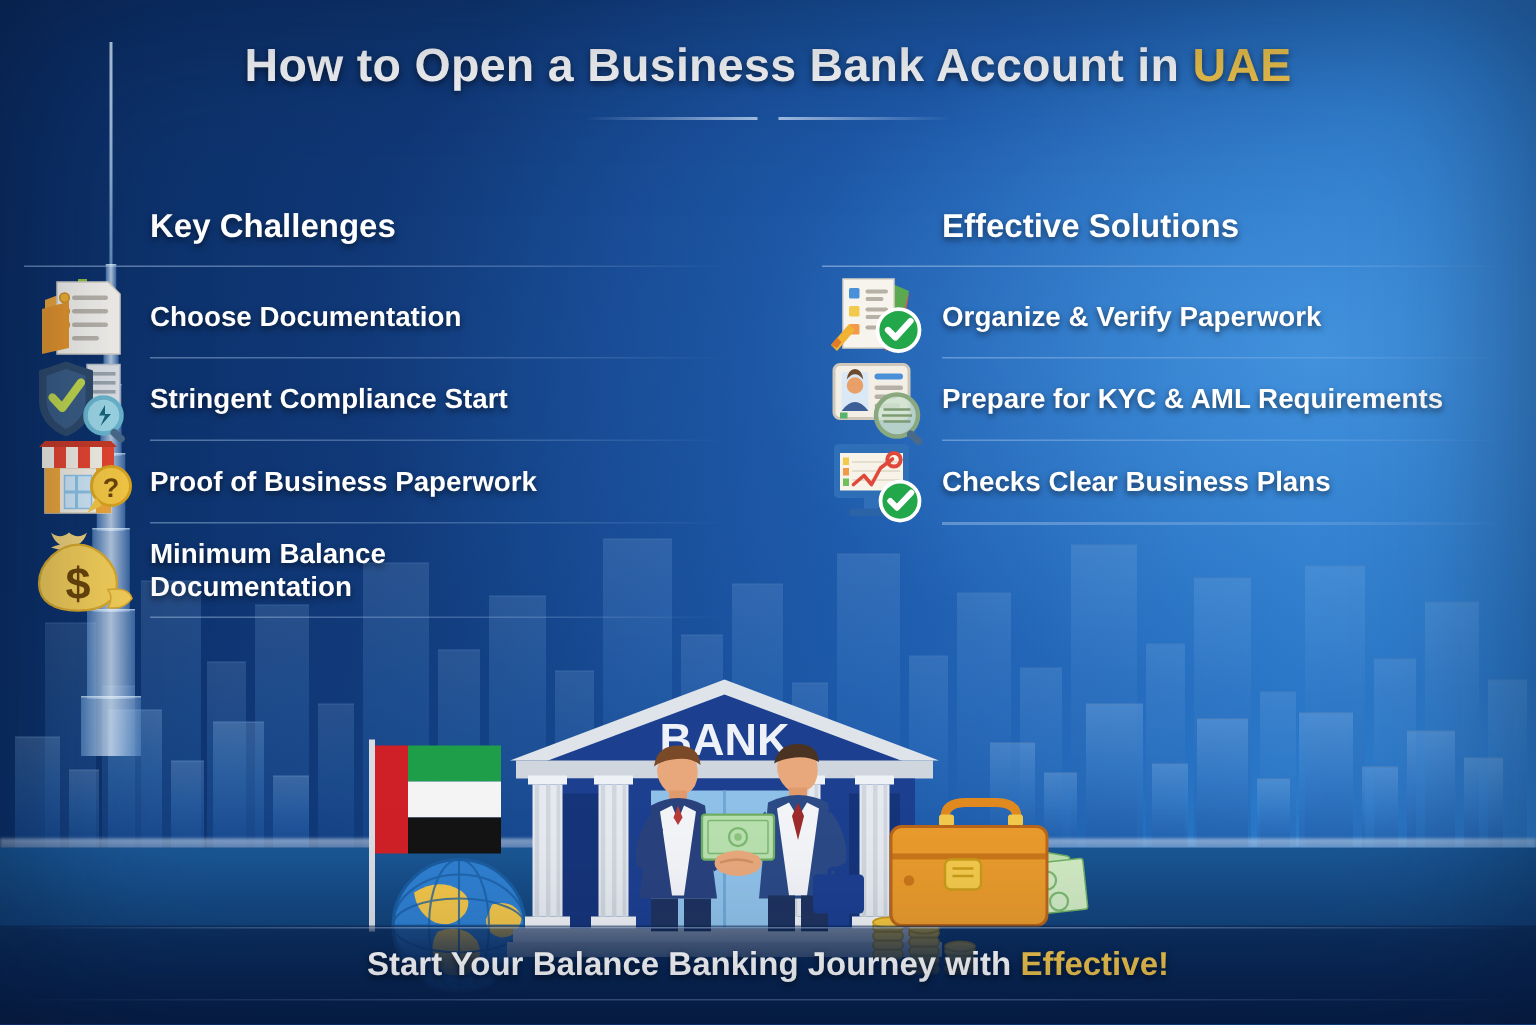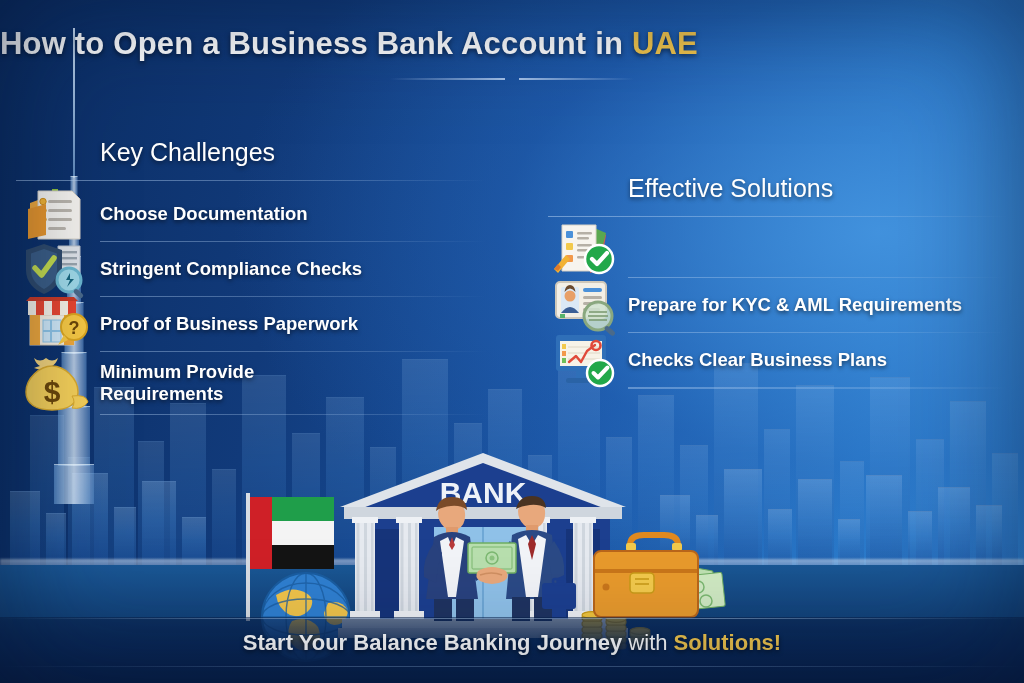--- a/index.html
+++ b/index.html
@@ -48,21 +48,21 @@
   }
   .burj .t {
     position:absolute; left:50%; transform:translateX(-50%);
     background:linear-gradient(90deg, rgba(120,175,230,.5), rgba(225,240,255,.78), rgba(110,165,225,.45));
     border-top:1px solid rgba(235,248,255,.55);
   }
 
   
   .title {
     position:absolute; top:26px; left:0; width:100%;
-    text-align:left;
+    text-align:center;
     font-size:31px; font-weight:bold; color:#ffffff;
     letter-spacing:.2px;
     text-shadow:0 2px 5px rgba(0,0,0,.55);
     white-space:nowrap;
   }
   .title .gold { color:#f3c64b; }
   .subwrap {
     position:absolute; top:78px; left:0; width:100%;
     display:flex; align-items:center; justify-content:center; gap:14px;
   }
@@ -76,25 +76,25 @@
     text-shadow:0 2px 4px rgba(0,0,0,.5);
     white-space:nowrap;
   }
 
   
   .col { position:absolute; top:138px; }
   .col.left  { left:16px;  width:470px; }
   .col.right { left:548px; width:460px; }
 
   .col-head {
-    font-size:25px; font-weight:normal; color:#fff;
+    font-size:22px; font-weight:bold; color:#fff;
     text-shadow:0 2px 4px rgba(0,0,0,.5);
     padding-left:84px;
   }
-  .col.right .col-head { padding-left:80px;margin-top:36px; }
+  .col.right .col-head { padding-left:80px; }
   .head-rule {
     margin-top:13px; height:1px; width:100%;
     background:linear-gradient(90deg, rgba(175,205,240,.55), rgba(175,205,240,.28) 72%, rgba(175,205,240,0));
   }
 
   .item {
     position:relative;
     display:flex; align-items:center;
     min-height:54px;
     padding-left:84px;
@@ -137,21 +137,21 @@
     background:linear-gradient(90deg, rgba(160,195,235,0), rgba(160,195,235,.35) 35%, rgba(160,195,235,.35) 65%, rgba(160,195,235,0));
   }
   .footer-text {
     position:absolute; left:0; bottom:27px; width:100%;
     text-align:center;
     font-size:22px; font-weight:bold; color:#fff;
     text-shadow:0 2px 4px rgba(0,0,0,.6);
     white-space:nowrap;
   }
   .footer-text .gold { color:#f3c64b; }
-  .footer-text .thin { font-weight:normal; }
+  .footer-text .thin { font-weight:bold; }
   .vignette {
     position:absolute; inset:0; pointer-events:none;
     box-shadow:inset 0 0 120px rgba(4,18,45,.55);
   }
 </style>
 </head>
 <body>
 
 <div id="canvas">
 
@@ -268,21 +268,21 @@
             <rect x="37" y="31" width="12" height="2.4"></rect>
           </g>
           <path d="M20 6 L38 12 V32 C38 44 30 52 20 56 C10 52 2 44 2 32 V12 Z" fill="#2f4a6b"></path>
           <path d="M20 11 L33 15.5 V32 C33 41 27 47.5 20 51 C13 47.5 7 41 7 32 V15.5 Z" fill="#3b5d85"></path>
           <path d="M11 30 l6.5 7 L30 20" stroke="#c3da4d" stroke-width="5.5" fill="none" stroke-linecap="round" stroke-linejoin="round"></path>
           <circle cx="45" cy="42" r="12" fill="#9fd9e8" stroke="#6bb7cf" stroke-width="3"></circle>
           <path d="M46 35 l-4 7 h4 l-3 7 7-8 h-4 z" fill="#17657d"></path>
           <rect x="52" y="50" width="11" height="5" rx="2.5" transform="rotate(42 52 50)" fill="#4a6a8a"></rect>
         </svg>
       </span>
-      <span class="item-label">Stringent Compliance Checks</span>
+      <span class="item-label">Stringent Compliance Start</span>
     </div>
     <div class="item-rule"></div>
 
     <div class="item">
       <span class="ico">
         <svg viewBox="0 0 66 62">
           <rect x="6" y="22" width="44" height="30" fill="#f6efe2" stroke="#ddd2bd"></rect>
           <rect x="6" y="22" width="10" height="30" fill="#f0a83a"></rect>
           <rect x="40" y="22" width="10" height="30" fill="#f0a83a"></rect>
           <rect x="19" y="27" width="18" height="22" fill="#cfe8f7" stroke="#8ec4e6"></rect>
@@ -307,21 +307,21 @@
 
     <div class="item" style="min-height:62px;">
       <span class="ico">
         <svg viewBox="0 0 66 62">
           <path d="M22 6 q6 5 12 0 q-2 6 -6 8 q4 1 6 2 q-9 3 -12 0 q-3 3 -12 0 q2 -1 6 -2 q-4 -2 -6 -8 q6 5 12 0 z" fill="#f2d27a"></path>
           <path d="M22 14 C34 14 48 26 48 40 C48 52 38 58 22 58 C6 58 -4 52 -4 40 C-4 26 10 14 22 14 Z" transform="translate(6,0)" fill="#f5cf58" stroke="#d9a92c" stroke-width="1.5"></path>
           <text x="28" y="50" font-family="Liberation Sans, sans-serif" font-size="30" font-weight="bold" fill="#6b4608" text-anchor="middle">$</text>
           <path d="M48 44 q14 -2 16 6 q-6 8 -16 6 q4 -6 0 -12 z" fill="#f5cf58" stroke="#d9a92c"></path>
         </svg>
       </span>
-      <span class="item-label" style="max-width:200px; display:block;">Minimum Provide Requirements</span>
+      <span class="item-label" style="max-width:200px; display:block;">Minimum Balance Documentation</span>
     </div>
     <div class="item-rule"></div>
   </div>
 
   <div class="col right">
     <div class="col-head">Effective Solutions</div>
     <div class="head-rule"></div>
 
     <div class="item" style="margin-top:6px;">
       <span class="ico">
@@ -338,20 +338,21 @@
             <rect x="25" y="25" width="15" height="2.6" rx="1.3"></rect>
             <rect x="25" y="30" width="12" height="2.6" rx="1.3"></rect>
             <rect x="25" y="37" width="15" height="2.6" rx="1.3"></rect>
           </g>
           <path d="M2 50 l12 -14 4 4 -12 14 z" fill="#f2b233"></path>
           <path d="M2 50 l4 -5 3 3 -3 4 z" fill="#e07b2a"></path>
           <circle cx="47" cy="40" r="14" fill="#22a84a" stroke="#fff" stroke-width="2.5"></circle>
           <path d="M40 40 l5 5 10 -11" stroke="#fff" stroke-width="4.2" fill="none" stroke-linecap="round" stroke-linejoin="round"></path>
         </svg>
       </span>
+      <span class="item-label">Organize &amp; Verify Paperwork</span>
     </div>
     <div class="item-rule"></div>
 
     <div class="item">
       <span class="ico">
         <svg viewBox="0 0 66 62">
           <rect x="4" y="8" width="50" height="36" rx="4" fill="#f3efe6" stroke="#cfc8ba" stroke-width="2"></rect>
           <rect x="9" y="13" width="18" height="26" rx="2" fill="#dbe9f6"></rect>
           <circle cx="18" cy="22" r="5.5" fill="#e8a068"></circle>
           <path d="M9 39 q9 -12 18 0 z" fill="#3b5f96"></path>
@@ -581,18 +582,18 @@
           <path d="M49 50 h14"></path>
           <path d="M49 55 h14"></path>
         </g>
       <circle cx="20" cy="58" r="3.5" fill="#c9761a"></circle>
     </svg>
   </div>
 
   <div class="footer-band"></div>
   <div class="footer-rule-top"></div>
   <div class="footer-text">
-    <span>Start Your Balance Banking Journey </span><span class="thin">with </span><span class="gold">Solutions!</span>
+    <span>Start Your Balance Banking Journey </span><span class="thin">with </span><span class="gold">Effective!</span>
   </div>
   <div class="footer-rule-bot"></div>
 
   <div class="vignette"></div>
 </div>
 
 </body></html>

